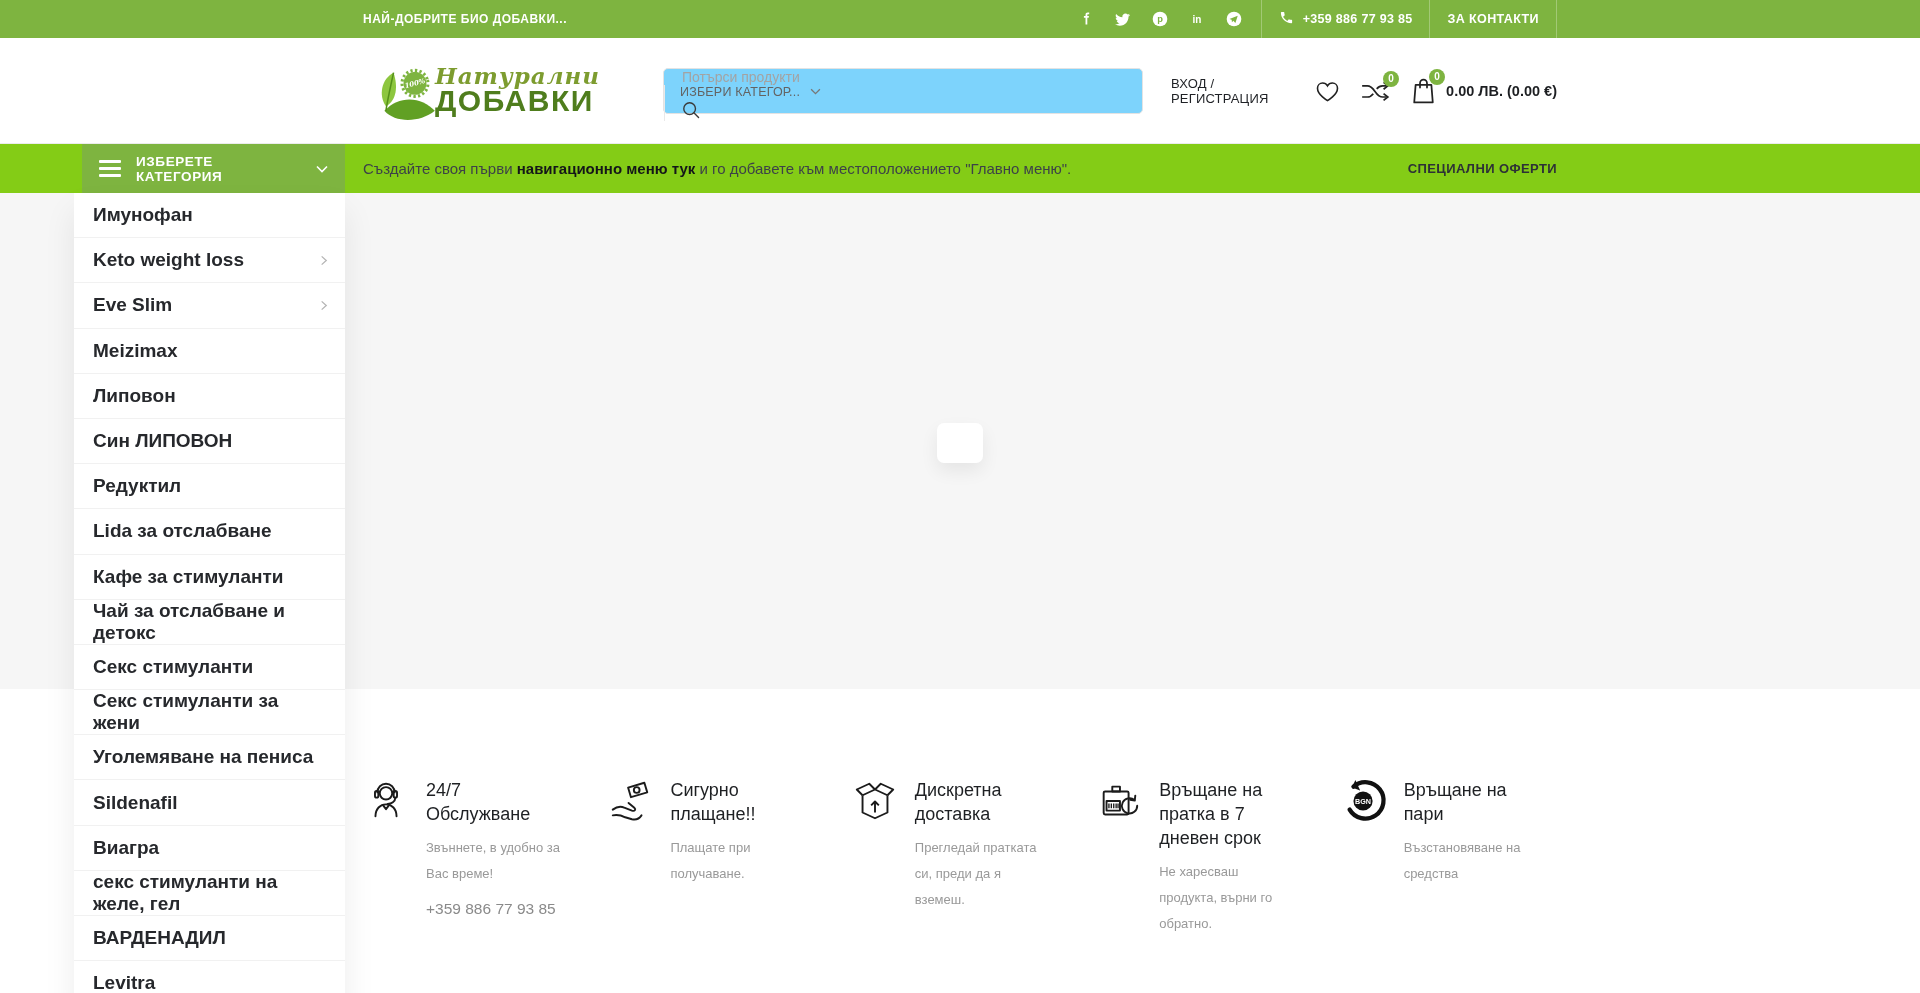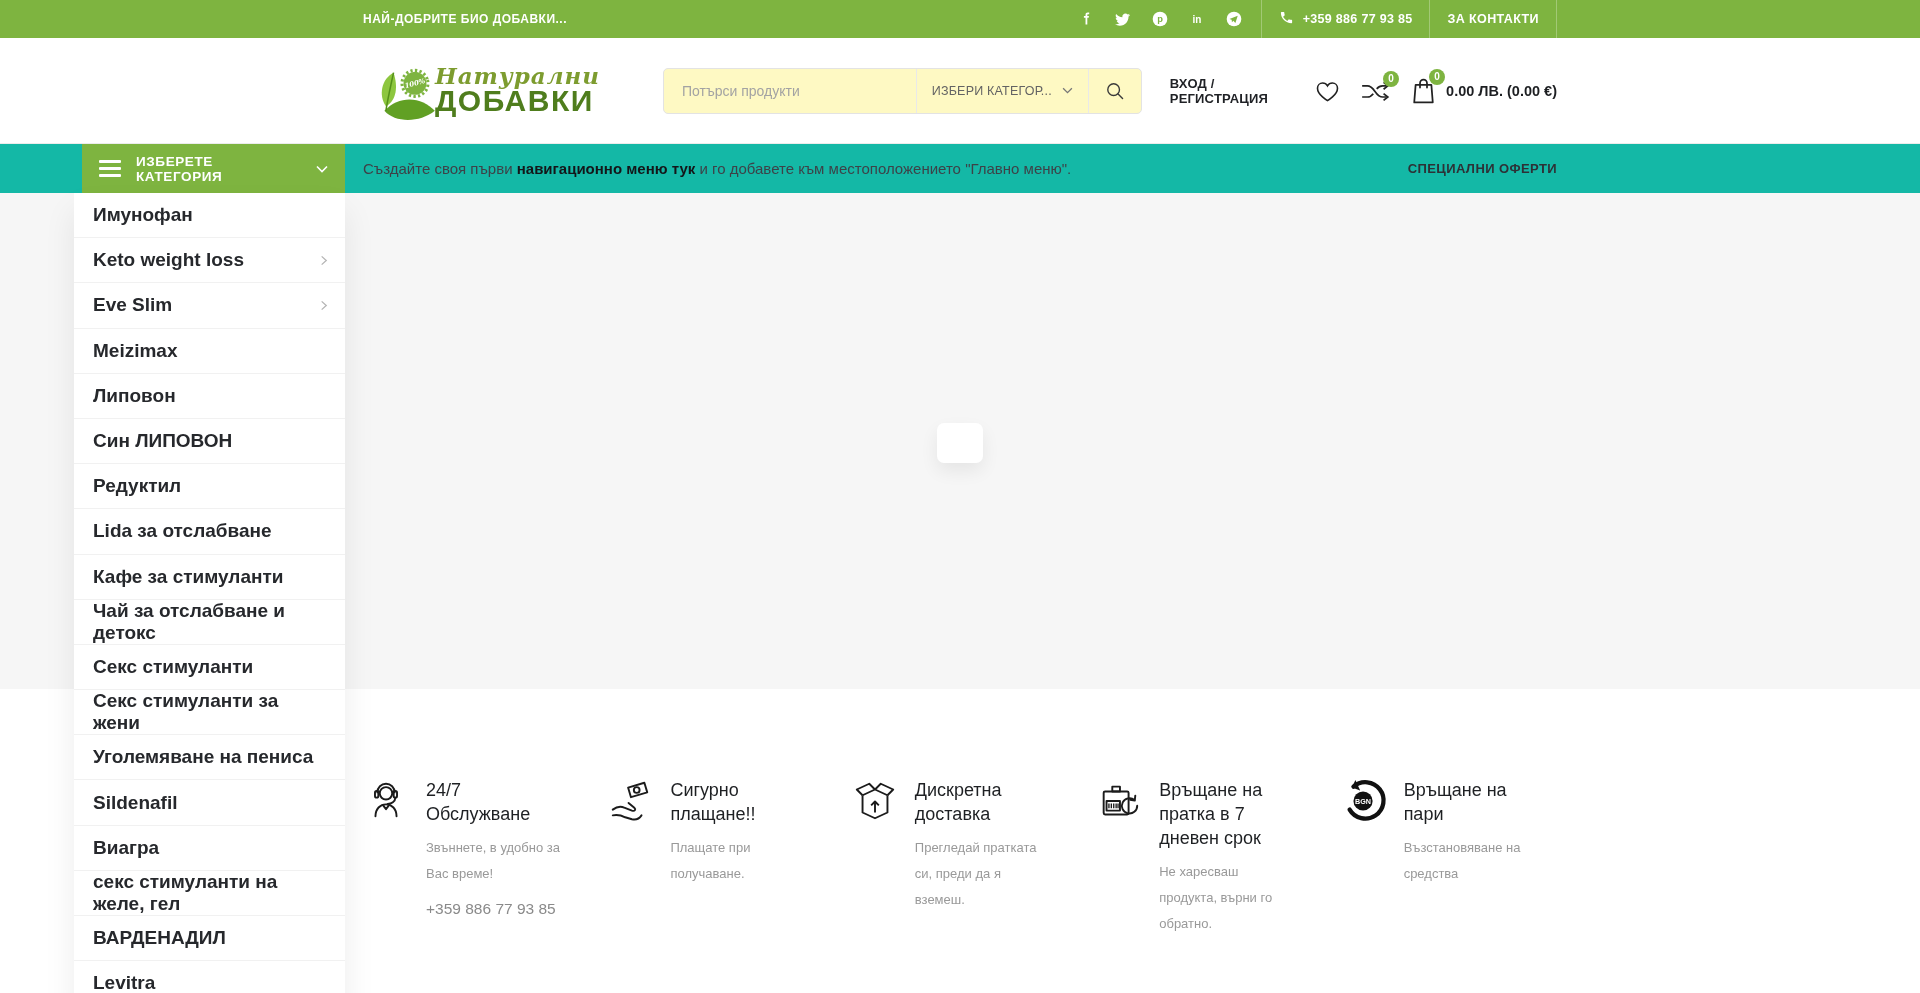--- a/index.html
+++ b/index.html
@@ -23,44 +23,44 @@
   .header { height:106px; border-bottom:1px solid #ececec; background:#fff; }
   .header .container { height:100%; display:flex; align-items:center; }
 
   .logo { display:flex; align-items:center; width:237px; height:64px; }
   .logo-text { margin-left:-6px; display:flex; flex-direction:column; }
   .logo-script { font-family:"DejaVu Serif", serif; font-style:italic; font-weight:700;
                  font-size:23px; color:#7d9c2f; line-height:20px; letter-spacing:1px;text-align:right; }
   .logo-bold { font-size:30px; font-weight:800; color:#4f7d1d; letter-spacing:1.5px; line-height:30px; }
 
   .search { margin-left:35px; width:508px; height:46px; border:1px solid #e3e3e3; border-radius:5px;
-            display:flex; align-items:stretch; background:#fef9c3; }
+            display:flex; align-items:stretch; background:#7dd3fc;flex-direction:column; }
   .search input { flex:1; border:0; outline:none; padding:0 18px; font-size:14px; color:#333;
                   font-family:"Liberation Sans", sans-serif; background:transparent; }
   .search input::placeholder { color:#a3a3a3; }
   .search-cat { width:172px; border-left:1px solid #e9e9e9; display:flex; align-items:center;
                 justify-content:space-between; padding:0 15px; cursor:pointer; }
   .search-cat-label { font-size:12.5px; color:#636363; letter-spacing:.2px; white-space:nowrap; }
   .search-btn { width:53px; border-left:1px solid #e9e9e9; display:flex; align-items:center;
                 justify-content:center; background:transparent; border-top:0; border-right:0; border-bottom:0;
                 cursor:pointer; }
 
   .actions { margin-left:auto; display:flex; align-items:center; }
-  .login { font-size:13px; font-weight:700; color:#1f2125; letter-spacing:.2px; cursor:pointer; }
+  .login { font-size:13px; font-weight:400; color:#1f2125; letter-spacing:.2px; cursor:pointer; }
   .act-ico { position:relative; display:flex; align-items:center; cursor:pointer; }
   .heart-w { margin-left:21px; }
   .cmp-w { margin-left:19px; }
   .bag-w { margin-left:21px; }
   .badge { position:absolute; top:-8px; right:-9px; min-width:16px; height:16px; border-radius:8px;
            background:#7eb440; color:#fff; font-size:10px; font-weight:700; display:flex;
            align-items:center; justify-content:center; padding:0 4px; }
   .cart-total { margin-left:10px; font-size:14.5px; font-weight:600; color:#1d1f22; white-space:nowrap; }
 
   
-  .navrow { height:49px; background:#14b8a6; }
+  .navrow { height:49px; background:#84cc16; }
   .navrow .container { height:100%; display:flex; align-items:center; justify-content:space-between; }
   .menu-notice { font-size:15px; color:#3d4248; }
   .menu-notice b { color:#141619; }
   .offers { font-size:13px; font-weight:700; letter-spacing:.4px; color:#2d3136; cursor:pointer; }
 
   
   .slider { height:496px; background:#f6f6f6; position:relative; }
   .load-box { position:absolute; left:50%; top:230px; transform:translateX(-50%); width:46px; height:40px;
               background:#fff; border-radius:7px; box-shadow:0 8px 18px rgba(0,0,0,.07); }
 

